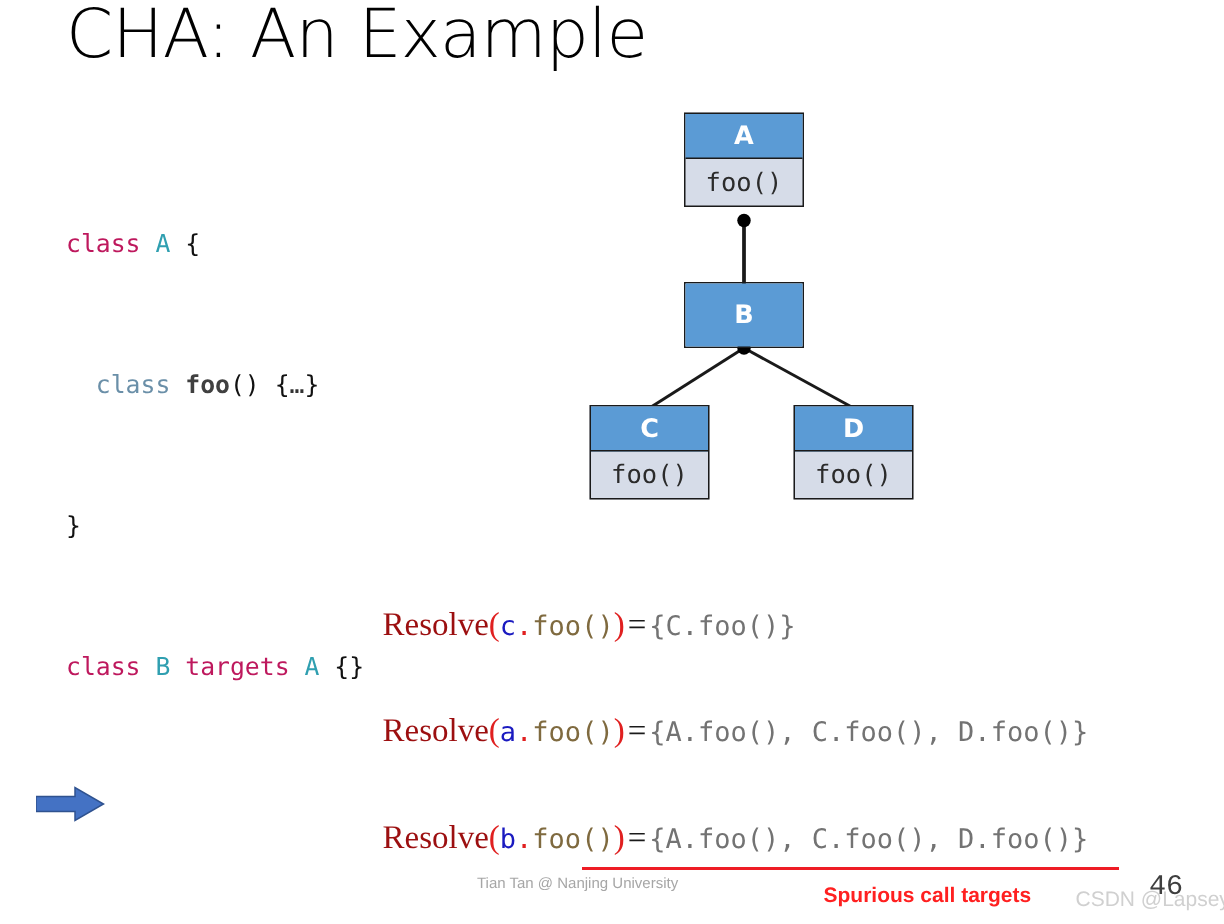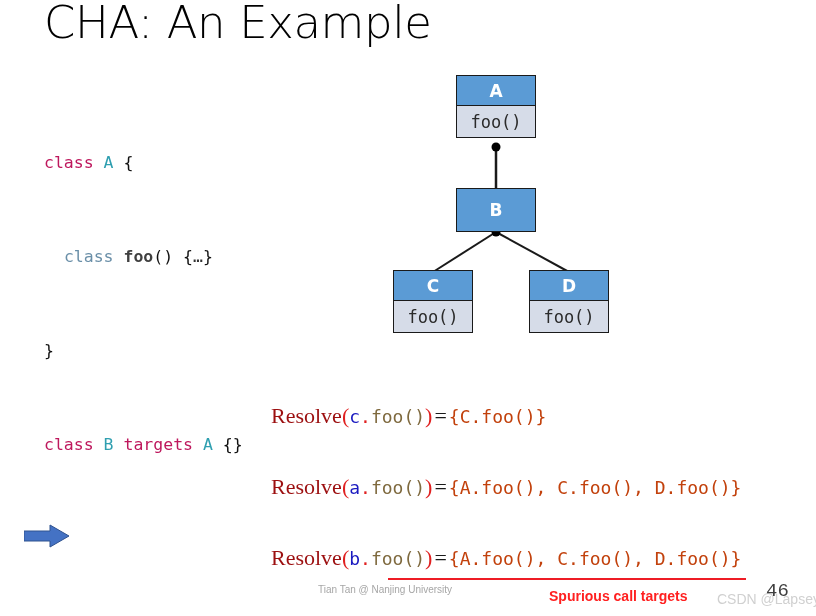--- a/index.html
+++ b/index.html
@@ -97,39 +97,38 @@
 
   
   .resolve-row {
     position: absolute;
     white-space: nowrap;
   }
   .res-word {
     font-family: "Liberation Serif", serif;
     font-size: 22px;
     color: #9c0f10;
-    margin-left: 16px;
   }
   .res-paren {
     font-family: "Liberation Serif", serif;
     font-size: 22px;
     color: #e02020;
   }
   .res-eq {
     font-family: "Liberation Serif", serif;
     font-size: 22px;
     color: #1a1a1a;
     padding: 0 2px;
   }
   .res-code {
     font-family: "DejaVu Sans Mono", monospace;
     font-size: 18px;
   }
   .rc-var   { color: #1a1ac0; }
-  .rc-cls   { color: #c2410c; }
+  .rc-cls   { color: #737373; }
   .rc-fn    { color: #7f6a3f; }
   .rc-dot   { color: #e02020; }
 
   #spurious-underline {
     position: absolute;
     left: 388px;
     top: 578px;
     width: 358px;
     height: 2px;
     background: #ee1c25;

